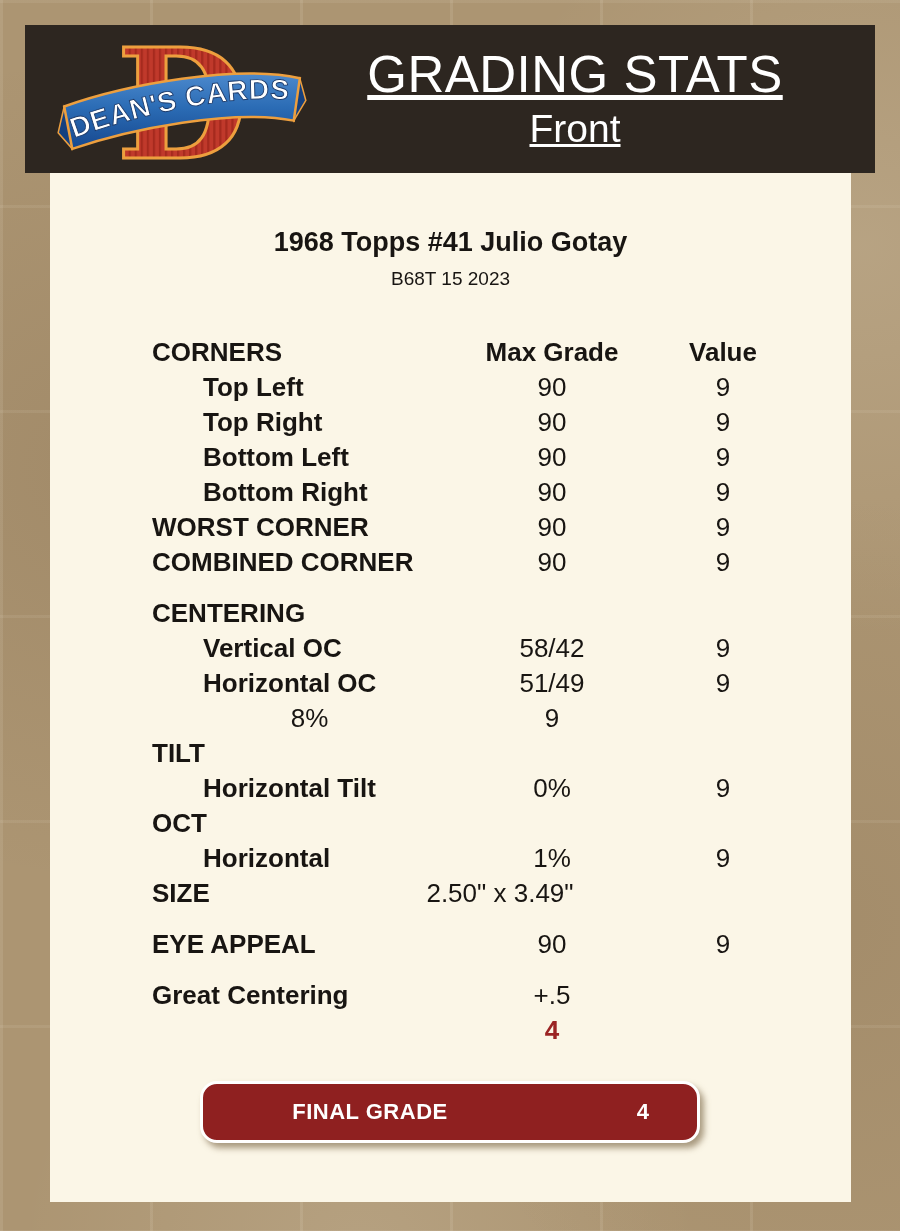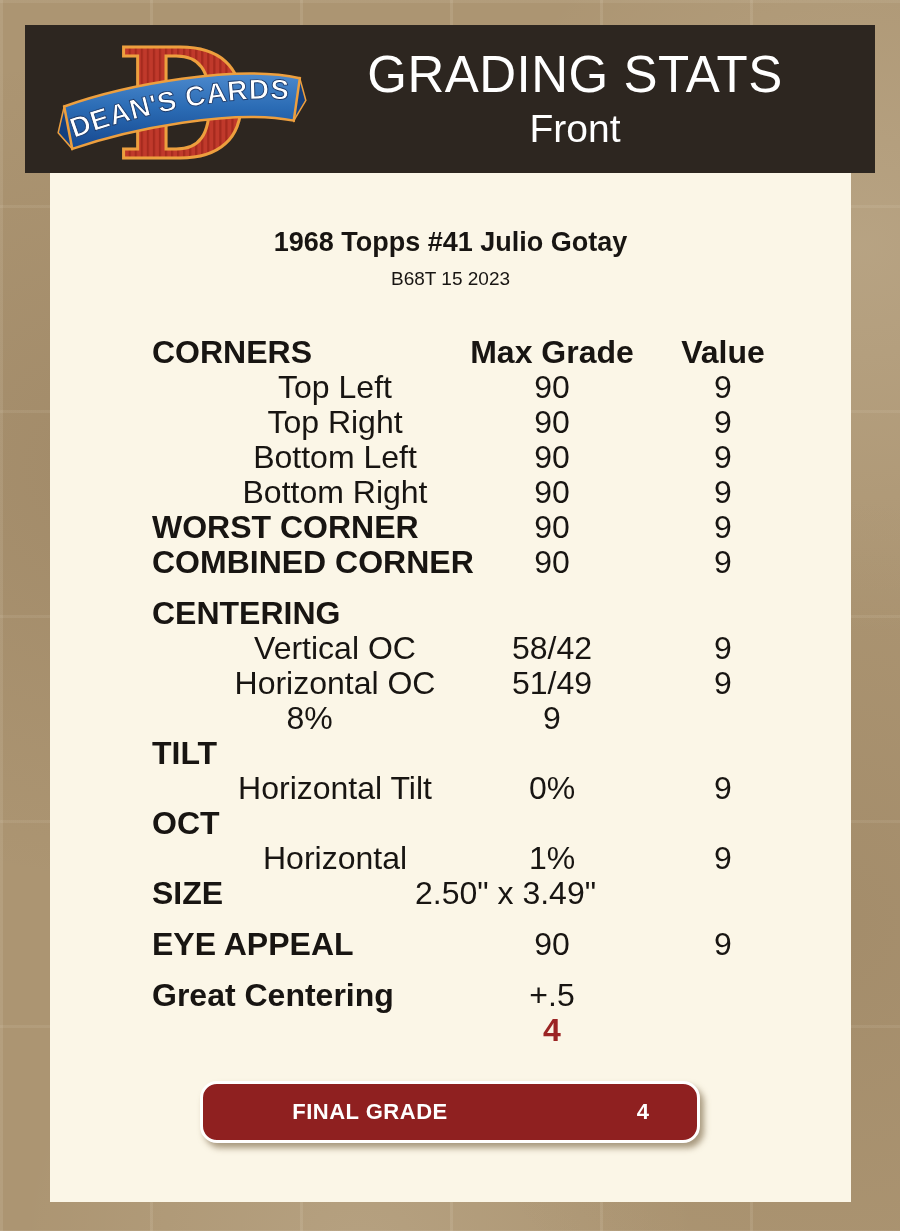--- a/index.html
+++ b/index.html
@@ -25,36 +25,36 @@
       radial-gradient(circle at 40% 102%, rgba(251,246,231,0.12), rgba(251,246,231,0) 25%);
   }
   
   .header-bar{
     position:absolute;left:25px;top:25px;width:850px;height:148px;
     background:var(--header-bg);
     display:flex;align-items:center;
   }
   .logo{width:262px;height:146px;margin-left:26px;flex:0 0 auto;position:relative;top:2px;}
   .logo svg{width:100%;height:100%;overflow:visible;display:block;}
-  .header-titles{flex:1;text-align:center;color:#FFFFFF;padding-right:38px;}
+  .header-titles{flex:1;text-align:center;color:#FFFFFF;padding-right:38px;text-decoration:underline;}
   .page-title{font-size:51px;line-height:54px;letter-spacing:0.5px;}
   .page-subtitle{font-size:39px;line-height:44px;margin-top:5px;}
   
   .panel{
     position:absolute;left:50px;top:173px;width:801px;height:1029px;
     background:var(--panel-bg);
   }
   .card-title{margin-top:54px;text-align:center;font-weight:bold;font-size:27px;line-height:30px;}
   .card-code{margin-top:7px;text-align:center;font-size:19px;line-height:29px;}
   
-  .grading-table{margin:42px 0 0 102px;font-size:32px;}
+  .grading-table{margin:42px 0 0 102px;font-size:26px;}
   .trow{display:grid;grid-template-columns:315px 170px 172px;height:35px;line-height:35px;align-items:center;}
   .trow.gap{margin-top:16px;}
   .trow .label{text-align:left;white-space:nowrap;}
-  .trow.item .label{padding-left:51px;font-weight:normal;text-align:center;}
+  .trow.item .label{padding-left:51px;font-weight:bold;}
   .trow.section .label,.trow.header .label{font-weight:bold;}
   .trow .value,.trow .max{text-align:center;white-space:nowrap;}
   .trow.header .value,.trow.header .max{font-weight:bold;}
   .trow.section .value,.trow.section .max,.trow.item .value,.trow.item .max{font-weight:normal;}
   .trow.shift .value{transform:translateX(-52px);}
   .trow.maxred .max{color:var(--grade-red);font-weight:bold;}
   
   .final-grade{
     position:relative;margin:33px 0 0 150px;width:500px;height:62px;
     background:var(--accent-red);

